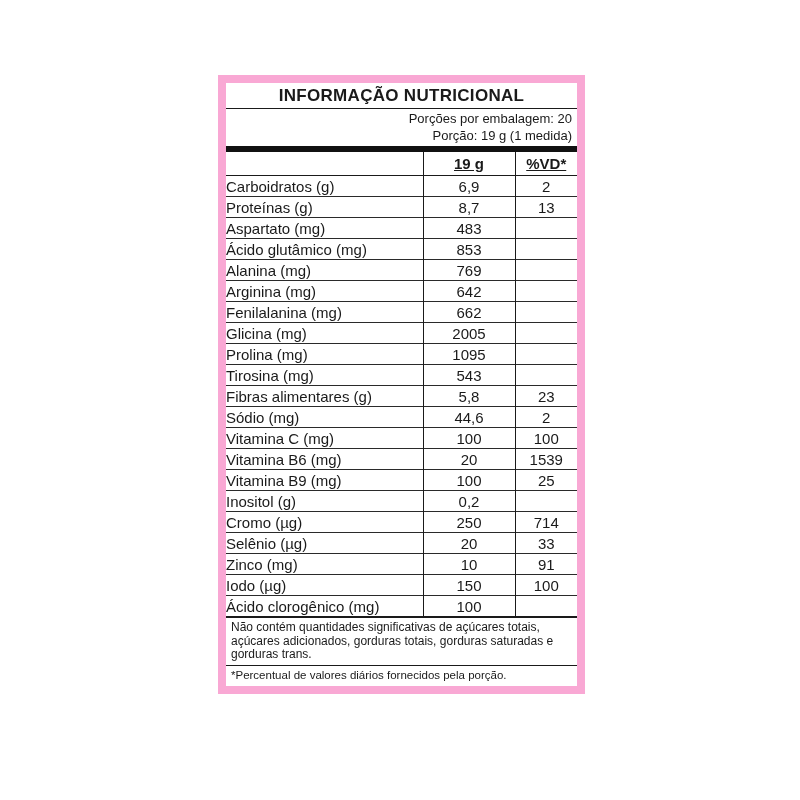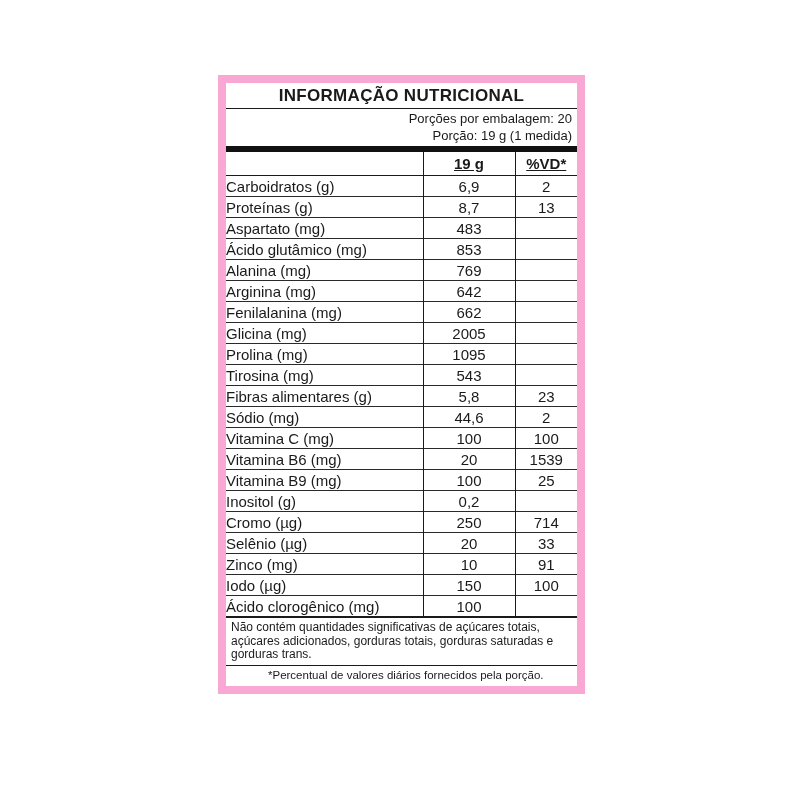--- a/index.html
+++ b/index.html
@@ -84,21 +84,20 @@
     border-top: 2px solid #1a1a1a;
     border-bottom: 1px solid #1a1a1a;
     font-size: 12px;
     line-height: 13.5px;
     padding: 3px 14px 3px 5px;
   }
   .footnote {
     font-size: 11.5px;
     line-height: 13px;
     padding: 3px 5px 4px 5px;
-    margin-left: 37px;
   }
 </style>
 </head>
 <body>
 
 <div class="canvas">
   <div class="label-box">
 
     <div class="title">INFORMAÇÃO NUTRICIONAL</div>
 

